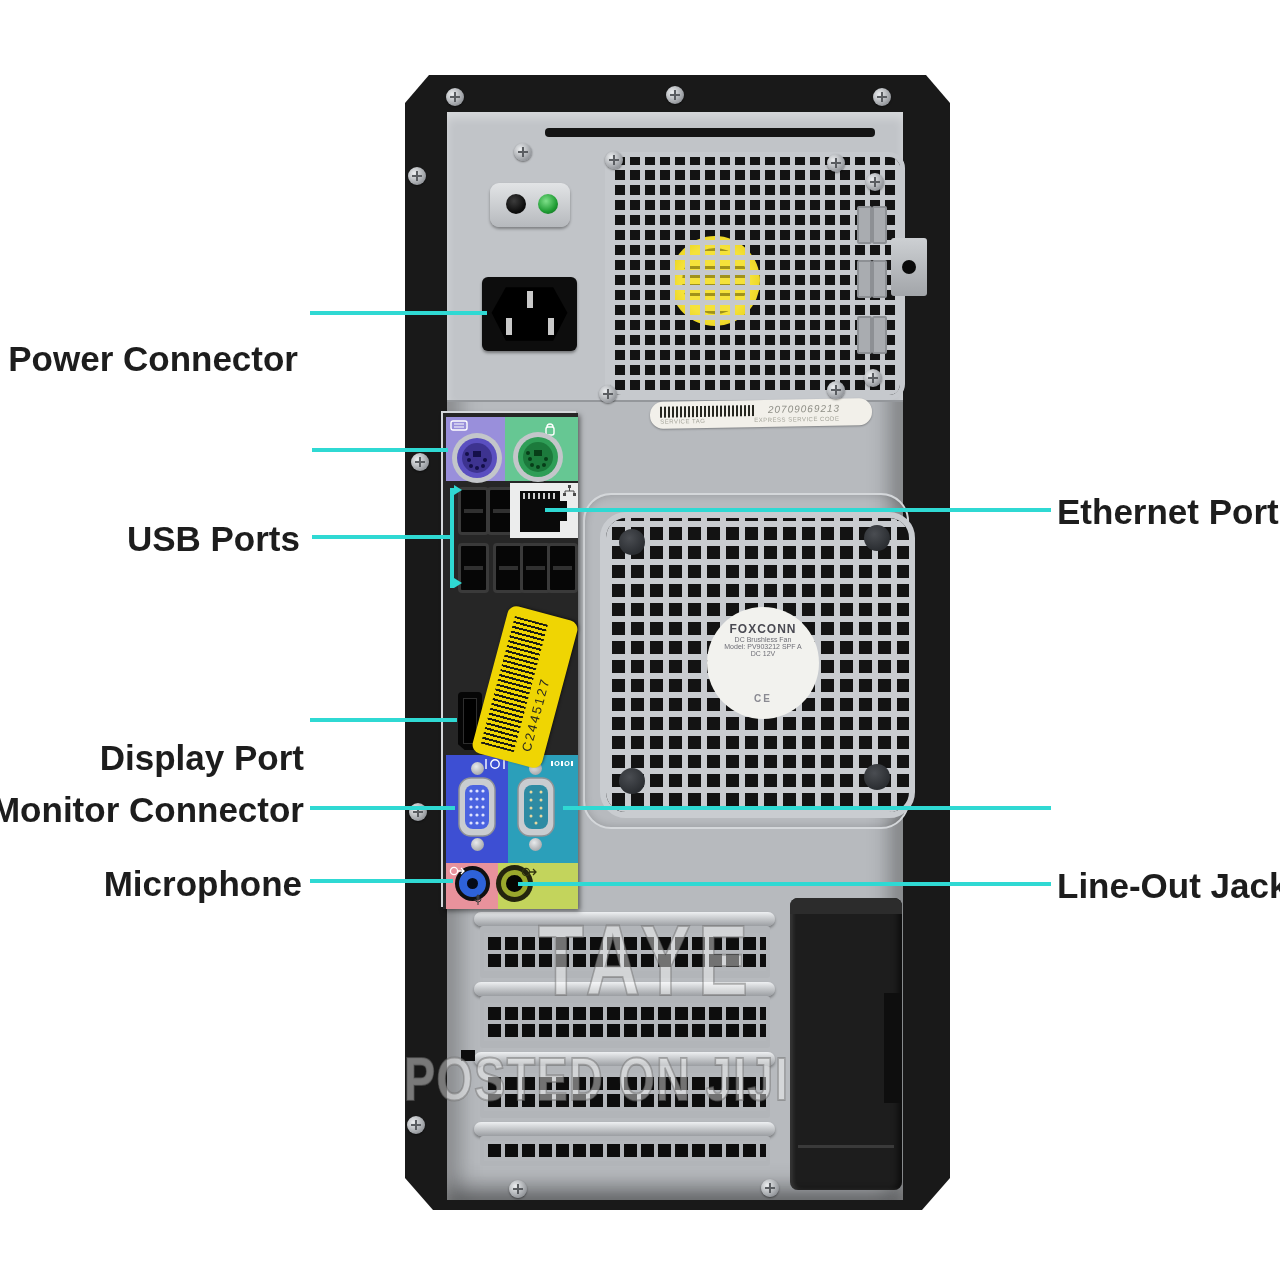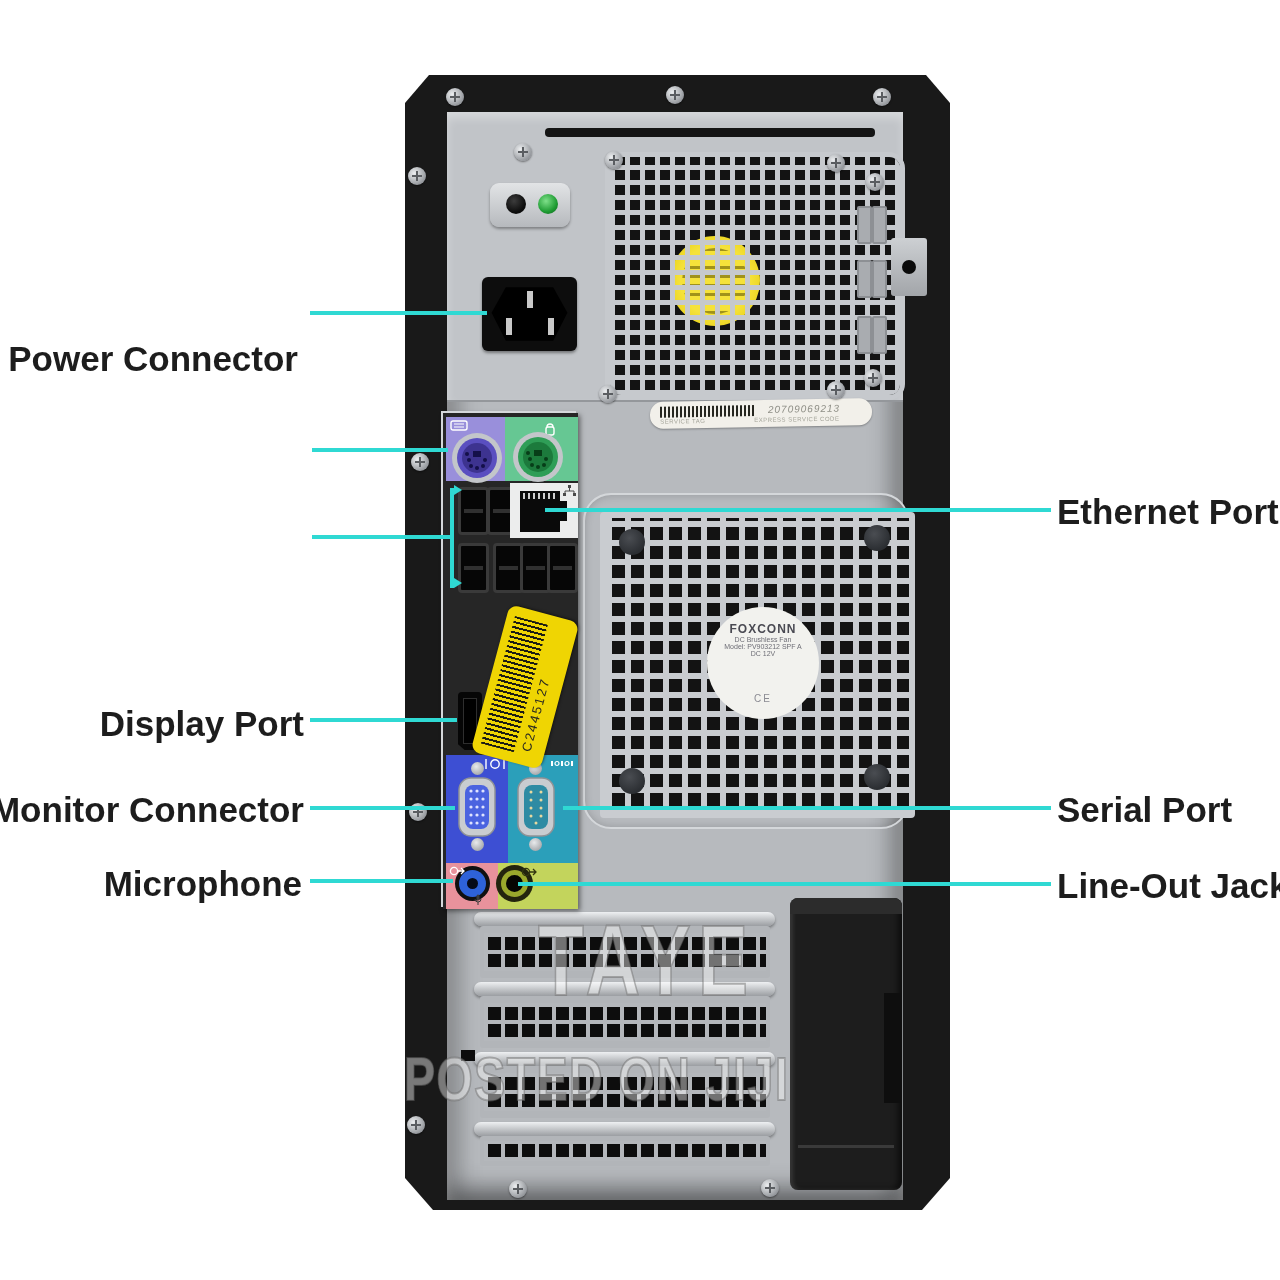--- a/index.html
+++ b/index.html
@@ -253,27 +253,27 @@
         <div class="abs" style="inset:5px;border-radius:50%;background:#9aa82c;"></div>
         <div class="abs" style="inset:10px;border-radius:50%;background:#060603;"></div>
       </div>
       <svg class="icon-svg" style="left:31px;top:481px;" width="8" height="12" viewBox="0 0 8 12">
         <rect x="2.5" y="0.5" width="3" height="6" rx="1.5" fill="#3a3a3a"></rect>
         <path d="M1 5 a3 3 0 0 0 6 0 M4 8 v3" fill="none" stroke="#3a3a3a" stroke-width="1"></path>
       </svg>
     </div>
 
     <div class="abs" style="left:178px;top:418px;width:322px;height:332px;border:2px solid #d4d7da;border-radius:28px;box-shadow:inset 0 0 8px rgba(0,0,0,.18);"></div>
-    <div class="grille" style="left:195px;top:437px;width:303px;height:294px;border:6px solid #c9ccd0;border-radius:4px;">
+    <div class="grille" style="left:195px;top:437px;width:303px;height:294px;border:6px solid #c9ccd0;border-radius:26px;">
       <div class="fanlabel" style="left:101px;top:89px;width:112px;height:112px;">
         <span style="font-size:12px;font-weight:700;color:#4a4a52;letter-spacing:1px;">FOXCONN</span>
         <span style="font-size:7px;color:#6e6e76;">DC Brushless Fan</span>
         <span style="font-size:7px;color:#6e6e76;">Model: PV903212 SPF A</span>
         <span style="font-size:7px;color:#6e6e76;">DC 12V</span>
-        <span style="font-size:10px;font-weight:400;color:#8a8a92;letter-spacing:2px;margin-top:36px;">CE</span>
+        <span style="font-size:10px;font-weight:700;color:#8a8a92;letter-spacing:2px;margin-top:36px;">CE</span>
       </div>
       <div class="lat lat19"></div>
     </div>
     <div class="pin" style="left:214px;top:454px;"></div>
     <div class="pin" style="left:459px;top:450px;"></div>
     <div class="pin" style="left:214px;top:693px;"></div>
     <div class="pin" style="left:459px;top:689px;"></div>
 
     <div class="divider" style="top:837px;"></div>
     <div class="slotcover" style="top:851px;height:52px;">
@@ -339,22 +339,22 @@
   <div class="cline" style="left:310px;top:718px;width:147px;"></div>
   <div class="cline" style="left:310px;top:806px;width:145px;"></div>
   <div class="cline" style="left:310px;top:879px;width:143px;"></div>
   <div class="cline" style="left:545px;top:508px;width:506px;"></div>
   <div class="cline" style="left:563px;top:806px;width:488px;"></div>
   <div class="cline" style="left:518px;top:882px;width:533px;"></div>
 
   <div class="lbl rt" style="right:982px;top:292px;margin-top:44px;">Power Connector</div>
   <div class="lbl rt" style="right:980px;top:406px;">
   </div>
-  <div class="lbl rt" style="right:976px;top:701px;margin-left:32px;">Display Port</div>
+  <div class="lbl rt" style="right:980px;top:516px;">USB Ports</div>
+  <div class="lbl rt" style="right:976px;top:735px;margin-left:32px;">Display Port</div>
   <div class="lbl rt" style="right:976px;top:787px;">Monitor Connector</div>
   <div class="lbl rt" style="right:978px;top:861px;">
     <div>Microphone</div>
   </div>
   <div class="lbl" style="left:1057px;top:489px;">Ethernet Port</div>
-  <div class="lbl" style="left:1057px;top:787px;">Serial Port</div>
   <div class="lbl" style="left:1057px;top:863px;">Line-Out Jack</div>
 
 </div>
 
 </body></html>

